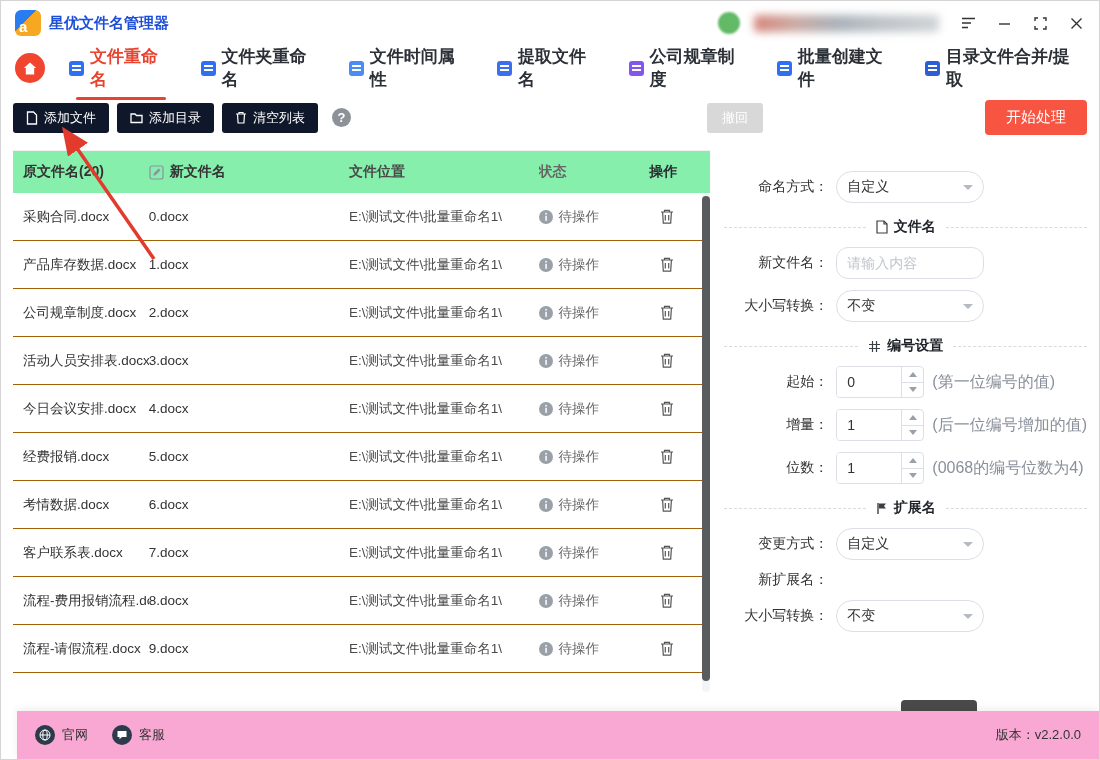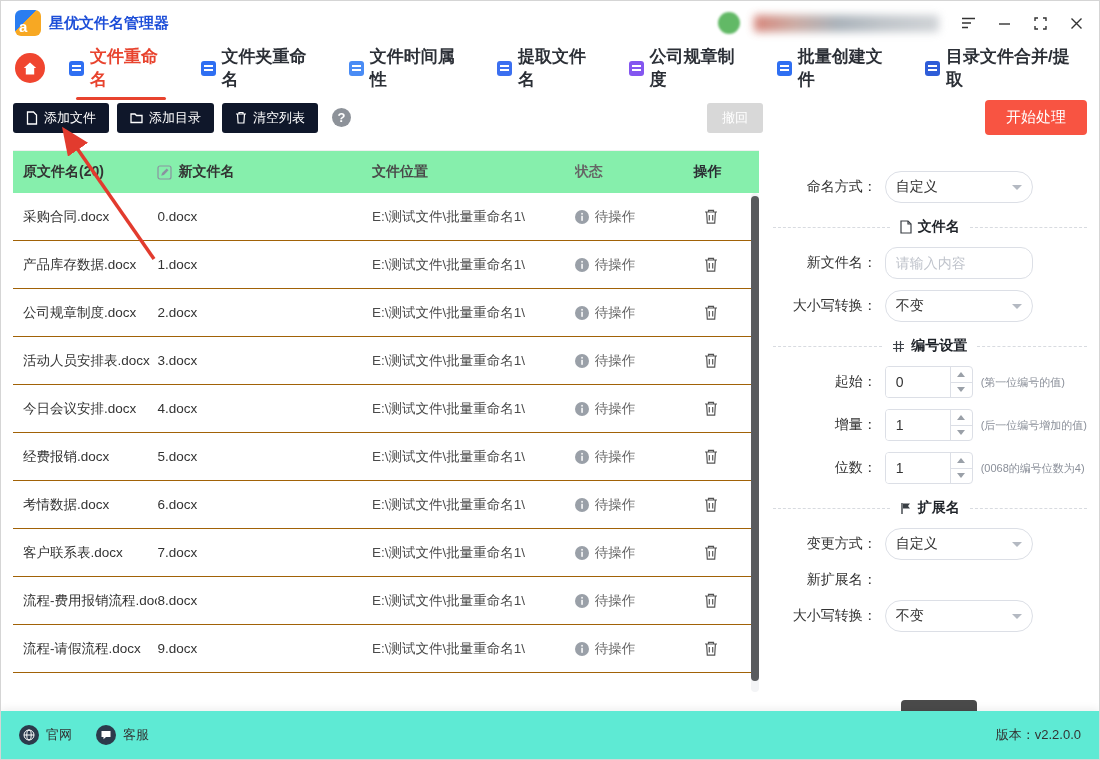--- a/index.html
+++ b/index.html
@@ -93,30 +93,30 @@
     font-size:14px; color:#333; font-family:inherit; outline:none;
   }
   .text-input::placeholder { color:#c0c4cc; }
   .spin { width:88px; height:32px; border:1px solid #dcdfe6; border-radius:4px; background:#fff; display:flex; overflow:hidden; }
   .spin input { flex:1; min-width:0; border:none; outline:none; padding-left:10px; font-size:14px; color:#333; font-family:inherit; }
   .spin .arrows { width:22px; border-left:1px solid #dcdfe6; display:flex; flex-direction:column; }
   .spin .arrows span { flex:1; display:flex; align-items:center; justify-content:center; cursor:pointer; }
   .spin .arrows span:first-child { border-bottom:1px solid #dcdfe6; }
   .tri-up  { width:0; height:0; border:4px solid transparent; border-bottom:5px solid #9aa0a8; margin-top:-4px; }
   .tri-dn  { width:0; height:0; border:4px solid transparent; border-top:5px solid #9aa0a8; margin-bottom:-4px; }
-  .hint { color:#8a8f99; font-size:11px; margin-left:8px; white-space:nowrap; }
+  .hint { color:#8a8f99; font-size:16px; margin-left:8px; white-space:nowrap; }
   .sec { display:flex; align-items:center; margin:15px 0 4px; font-weight:bold; font-size:14px; color:#1f2329; }
   .sec::before,.sec::after { content:""; flex:1; border-top:1px dashed #d8dbe0; }
   .sec-inner { display:flex; align-items:center; gap:6px; padding:0 10px; }
 
   .panel-pill { position:absolute; left:900px; top:699px; width:76px; height:18px; background:#4a4a4a; border-radius:4px; z-index:1; }
 
   
   .footer {
-    position:absolute; left:0; right:0; bottom:0; height:48px; background:#5eead4; z-index:2;
+    position:absolute; left:16px; right:0; bottom:0; height:48px; background:#f9a8d4; z-index:2;
     box-shadow:0 -2px 8px rgba(0,0,0,.07);
     display:flex; align-items:center; padding:0 18px; gap:24px;
   }
   .f-item { display:flex; align-items:center; gap:7px; font-size:13px; color:#333; cursor:pointer; }
   .f-ic { width:20px; height:20px; border-radius:50%; background:#2c3a4b; display:flex; align-items:center; justify-content:center; }
   .version { margin-left:auto; font-size:13px; color:#333; }
 
   
   .annot { position:absolute; left:20px; top:110px; z-index:5; pointer-events:none; }
 </style>

